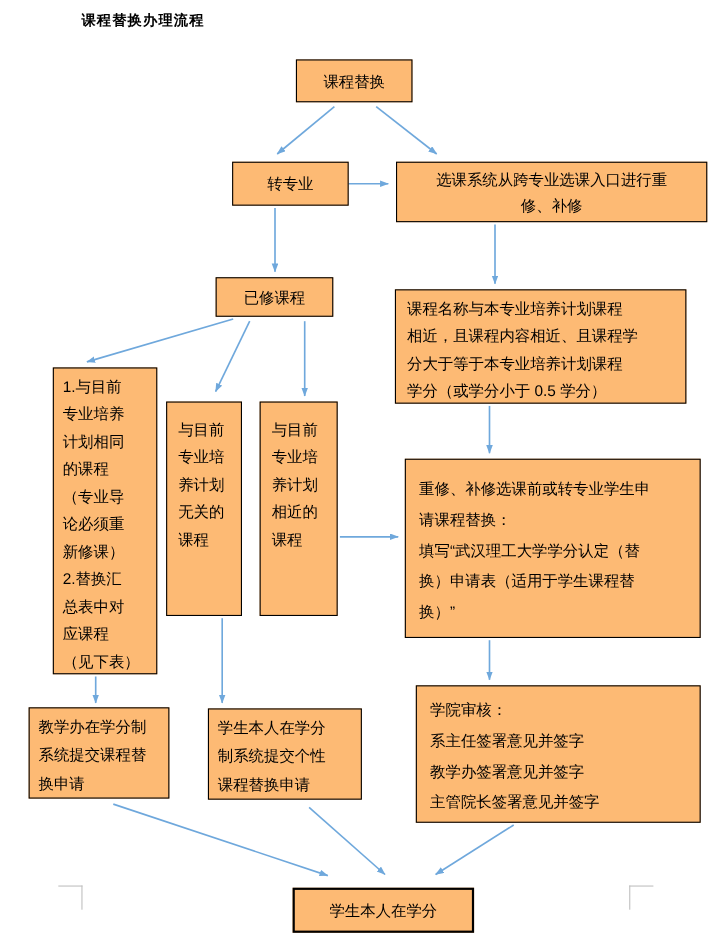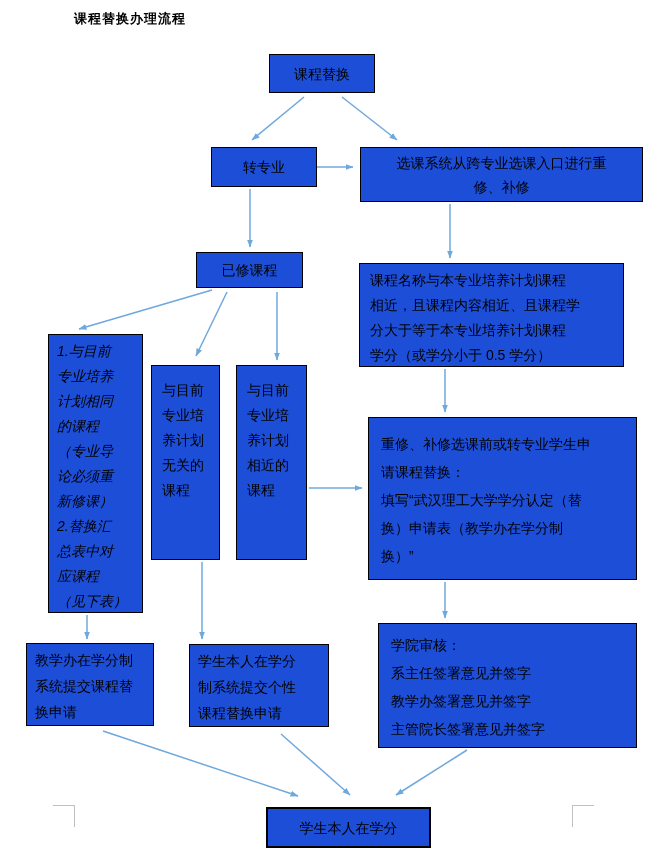--- a/index.html
+++ b/index.html
@@ -25,39 +25,39 @@
     left: 74px;
     top: 10px;
     font-size: 13px;
     font-weight: bold;
     letter-spacing: 1px;
     white-space: pre;
   }
   .node {
     position: absolute;
     border: 1px solid var(--border);
-    background: #1d4ed8;
+    background: #fdba74;
     font-size: 14px;
     white-space: pre-line;
     line-height: 25px;
   }
   .node.center {
     display: flex;
     align-items: center;
     justify-content: center;
     text-align: center;
     line-height: 24px;
   }
   
   .n-start   { left: 269px; top: 54px;  width: 106px; height: 39px; }
   .n-zzy     { left: 211px; top: 147px; width: 106px; height: 40px; }
   .n-xkxt    { left: 360px; top: 147px; width: 283px; height: 55px; }
   .n-yxkc    { left: 196px; top: 252px; width: 107px; height: 36px; }
   .n-kcmc    { left: 359px; top: 263px; width: 265px; height: 104px; padding: 4px 4px 12px 10px; }
-  .n-same    { left: 48px;  top: 334px; width: 95px;  height: 279px; padding: 4px 14px 0 8px; font-style: italic; }
+  .n-same    { left: 48px;  top: 334px; width: 95px;  height: 279px; padding: 4px 14px 0 8px; }
   .n-wuguan  { left: 151px; top: 365px; width: 69px;  height: 195px; padding: 12px 2px 0 10px; }
   .n-xiangjin{ left: 236px; top: 365px; width: 71px;  height: 195px; padding: 12px 2px 0 10px; }
   .n-cx      { left: 368px; top: 417px; width: 269px; height: 163px; padding: 12px 4px 0 12px; line-height: 28px; }
   .n-jxb     { left: 10px;  top: 643px; width: 128px; height: 83px; padding: 3px 6px 0 8px; line-height: 26px; margin-left: 16px; }
   .n-xsbr    { left: 166px; top: 644px; width: 140px; height: 83px; padding: 3px 2px 0 8px; line-height: 26px; margin-left: 23px; }
   .n-xysh    { left: 378px; top: 623px; width: 259px; height: 125px; padding: 7px 4px 0 12px; line-height: 28px; }
   .n-jwc     { left: 266px; top: 807px; width: 165px; height: 41px; border-width: 2px; }
   .arrow-layer {
     position: absolute;
     left: 0; top: 0;
@@ -136,21 +136,21 @@
 无关的
 课程</div>
   <div class="node n-xiangjin">与目前
 专业培
 养计划
 相近的
 课程</div>
   <div class="node n-cx">重修、补修选课前或转专业学生申
 请课程替换：
 填写“武汉理工大学学分认定（替
-换）申请表（教学办在学分制
+换）申请表（适用于学生课程替
 换）”</div>
   <div class="node n-jxb">教学办在学分制
 系统提交课程替
 换申请</div>
   <div class="node n-xsbr">学生本人在学分
 制系统提交个性
 课程替换申请</div>
   <div class="node n-xysh">学院审核：
 系主任签署意见并签字
 教学办签署意见并签字

